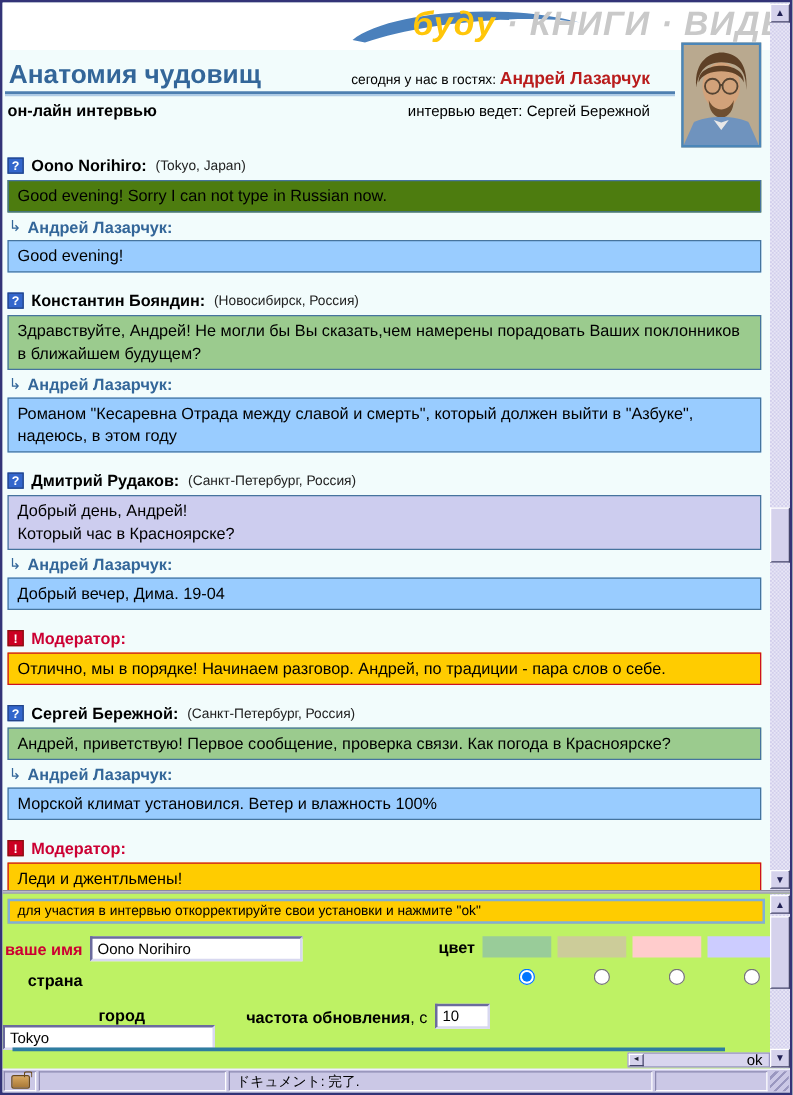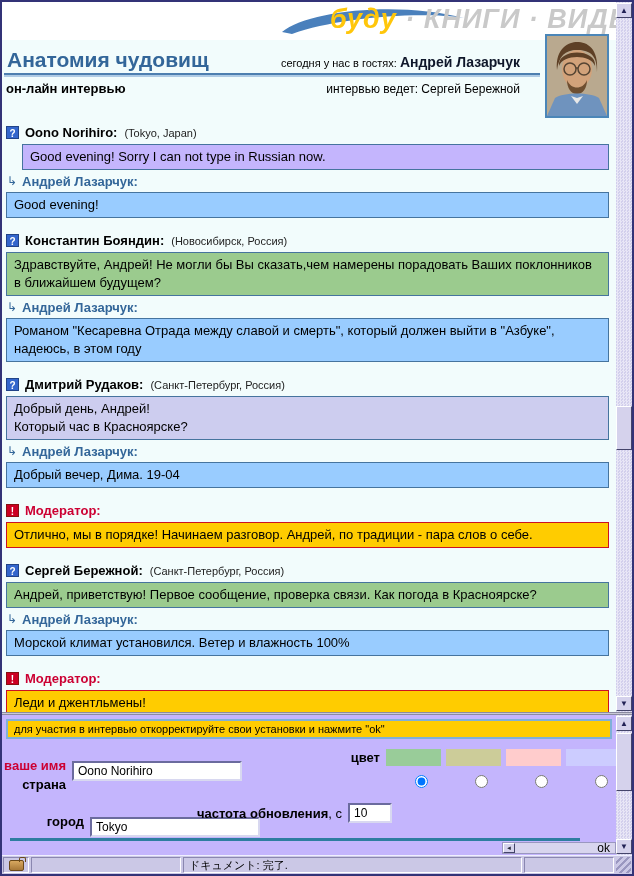--- a/index.html
+++ b/index.html
@@ -14,21 +14,21 @@
   .top-content{position:absolute;left:0;top:0;width:614px;height:710px;overflow:hidden;}
   
   .logo-row{position:relative;height:38px;background:#FFFFFF;}
   .swoosh{position:absolute;left:276px;top:4px;z-index:0;}
   .logo-text{position:absolute;left:328px;top:2px;z-index:1;font-style:italic;font-weight:bold;font-size:27px;letter-spacing:1px;white-space:nowrap;}
   .logo-ozon{color:#FFC60A;}
   .logo-rest{color:#C9C9C9;}
   
   .page-title{position:absolute;left:5px;top:46px;font-size:21px;font-weight:bold;color:#336699;}
   .guest-line{position:absolute;right:96px;top:52px;font-size:11px;text-align:right;white-space:nowrap;}
-  .guest-name{color:#0f172a;font-weight:bold;font-size:14px;}
+  .guest-name{color:#b91c1c;font-weight:bold;font-size:14px;}
   .title-rule{position:absolute;left:2px;top:71px;width:536px;height:4px;
     background:linear-gradient(#4E7FB0 0 55%,#AFCBE5 55% 100%);}
   .subtitle{position:absolute;left:4px;top:79px;font-size:13px;font-weight:bold;}
   .host-line{position:absolute;right:96px;top:80px;font-size:12px;white-space:nowrap;}
   .photo{position:absolute;right:7px;top:32px;width:64px;height:84px;border:2px solid #4B86B8;background:#B8A890;}
   
   #messages{position:absolute;left:0;top:108px;width:614px;}
   .msg-block{margin:13px 7px 0 4px;}
   .msg-head{height:19px;margin-bottom:2px;display:flex;align-items:center;}
   .qicon,.micon{display:inline-block;width:13px;height:13px;line-height:13px;text-align:center;
@@ -47,32 +47,32 @@
   .vscroll{position:absolute;right:0;top:0;width:16px;
     background:conic-gradient(#E8E6F6 25%,#D2CFEC 0 50%,#E8E6F6 0 75%,#D2CFEC 0) 0 0/3px 3px;}
   .sb-btn{position:absolute;left:0;width:16px;height:15px;background:#D5D2EC;
     border:1px solid;border-color:#FFFFFF #44446A #44446A #FFFFFF;
     font-size:8px;line-height:13px;text-align:center;color:#222255;cursor:default;}
   .sb-thumb{position:absolute;left:0;width:16px;background:#D5D2EC;
     border:1px solid;border-color:#FFFFFF #44446A #44446A #FFFFFF;}
   
   .frame-divider{position:absolute;left:0;top:710px;width:630px;height:3px;background:#C9C9D6;
     border-top:1px solid #8A8AA0;border-bottom:1px solid #8A8AA0;}
-  .frame-bottom{position:absolute;left:0;top:713px;width:630px;height:140px;background:#c4b5fd;overflow:hidden;}
+  .frame-bottom{position:absolute;left:0;top:713px;width:630px;height:140px;background:#bef264;overflow:hidden;}
   .bottom-content{position:absolute;left:0;top:0;width:614px;height:140px;}
   .banner{margin:4px;border:2px solid #7FB0D8;background:#FFCC00;padding:2px 6px;font-size:11px;}
   .form{position:relative;height:104px;}
   .frow{position:absolute;display:flex;align-items:center;}
   .flabel{font-size:13px;font-weight:bold;text-align:right;margin-right:6px;}
   .flabel.red{color:#CC0033;}
   .tinput{height:20px;border:2px solid;border-color:#6B6B9E #D8D8F0 #D8D8F0 #6B6B9E;background:#fff;
     font-family:"Liberation Sans",sans-serif;font-size:12px;padding:1px 4px;}
-  #row-name{left:0;top:6px;align-items:center;}  #row-country{left:0;top:34px;}  #row-city{left:18px;top:62px;}
+  #row-name{left:0;top:6px;align-items:center;}  #row-country{left:0;top:34px;}  #row-city{left:0;top:62px;flex-direction:column;}
   #row-name .flabel,#row-country .flabel,#row-city .flabel{width:64px;}
-  #row-name .tinput,#row-country .tinput,#row-city .tinput{width:170px;margin-top:12px;}
+  #row-name .tinput,#row-country .tinput,#row-city .tinput{width:170px;}
   #row-color{left:336px;top:6px;}
   #row-color .flabel{width:42px;}
   #swatches{display:flex;gap:5px;}
   .swatch{width:55px;height:17px;}
   #radios{position:absolute;left:392px;top:32px;display:flex;gap:5px;}
   .radio-cell{width:55px;display:flex;justify-content:center;}
   .radio-cell input{width:13px;height:13px;margin:0;}
   #row-refresh{left:140px;top:60px;}
   #row-refresh .flabel{width:200px;font-weight:normal;}
   #row-refresh .tinput{width:44px;}
@@ -137,21 +137,21 @@
         </svg>
       </div>
 
       <div id="messages">
           <div class="msg-block">
             <div class="msg-head">
               <span class="qicon">?</span>
               <b class="author">Oono Norihiro:</b>
               <span class="loc">(Tokyo, Japan)</span>
             </div>
-            <div class="msg-box" style="background: #c4b5fd; margin-left: 16px;">Good evening! Sorry I can not type in Russian now.</div>
+            <div class="msg-box" style="background: #4d7c0f;">Good evening! Sorry I can not type in Russian now.</div>
             <div class="reply-head">
               <span class="rarrow">↳</span>
               <b class="rauthor">Андрей Лазарчук:</b>
             </div>
             <div class="msg-box" style="background: rgb(153, 204, 255);">Good evening!</div>
           </div>
           <div class="msg-block">
             <div class="msg-head">
               <span class="qicon">?</span>
               <b class="author">Константин Бояндин:</b>

